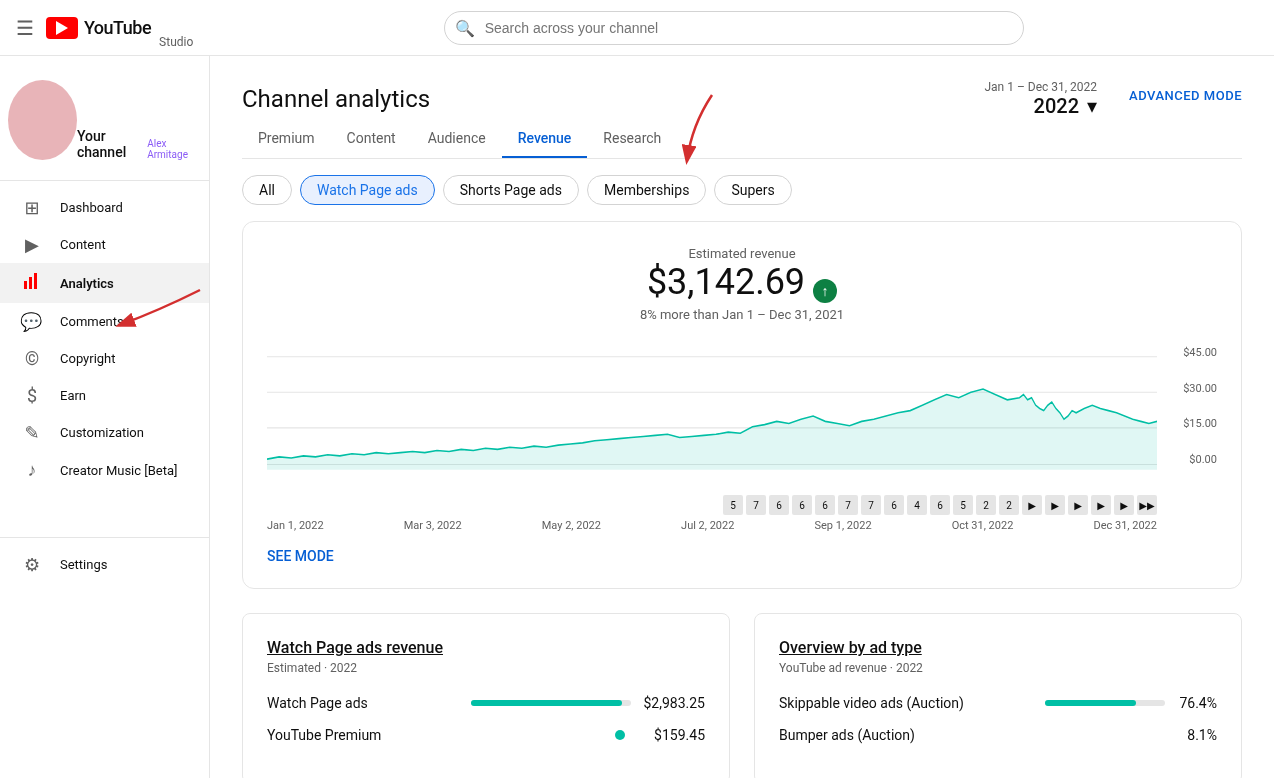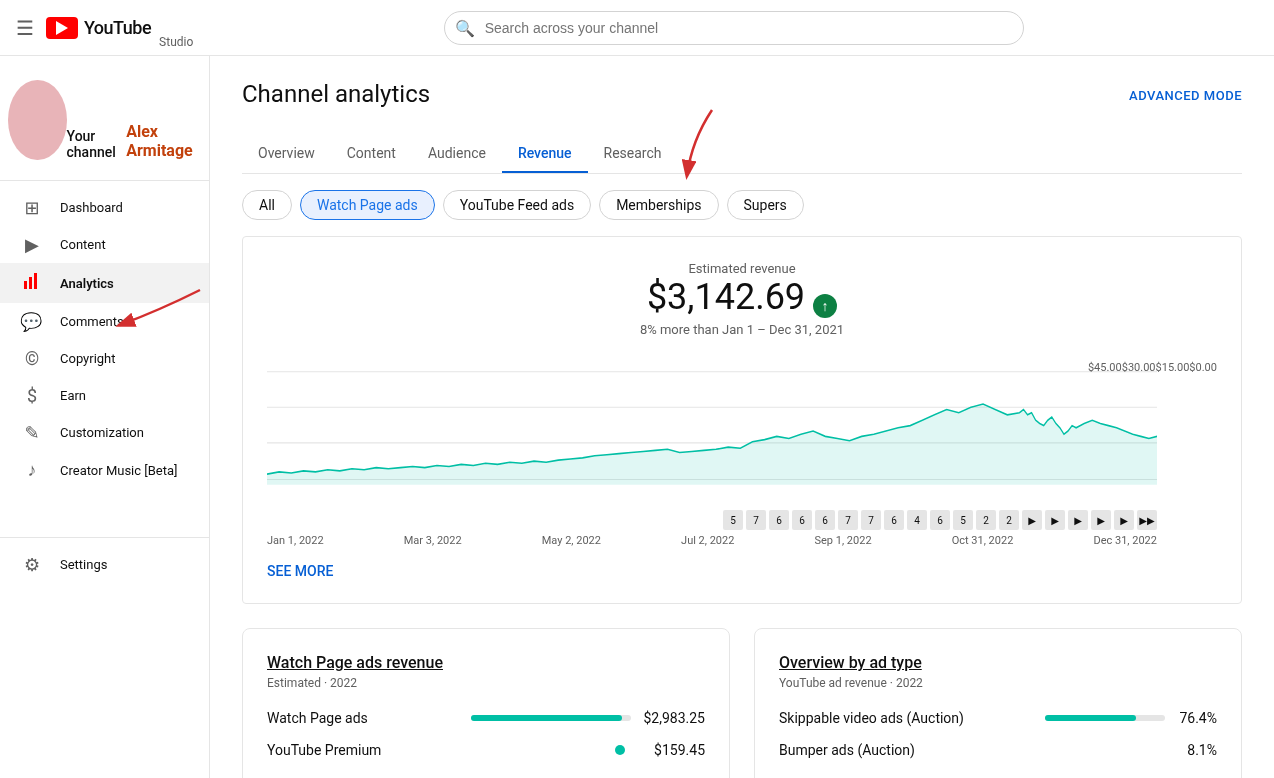--- a/index.html
+++ b/index.html
@@ -20,49 +20,49 @@
     .search-icon-el { position: absolute; left: 12px; top: 50%; transform: translateY(-50%); color: #606060; font-size: 16px; }
 
     
     .layout { display: flex; flex: 1; overflow: hidden; }
 
     
     .sidebar { width: 210px; flex-shrink: 0; border-right: 1px solid #e5e5e5; overflow-y: auto; padding: 8px 0; }
     .channel-info { display: flex; flex-direction: row; align-items: flex-end; padding: 16px 8px 12px; }
     .avatar { width: 80px; height: 80px; border-radius: 50%; background: #e8b4b8; }
     .channel-name { font-size: 14px; font-weight: 500; margin-top: 8px; }
-    .channel-sub { font-size: 16px; color: #c2410c; font-weight: bold; }
+    .channel-sub { font-size: 10px; color: #8b5cf6; }
     .sidebar-divider { height: 1px; background: #e5e5e5; margin: 8px 0; }
     .sidebar-item { display: flex; align-items: center; gap: 16px; padding: 8px 20px; cursor: pointer; border-radius: 0; font-size: 14px; color: #0f0f0f; }
     .sidebar-item.active { background: #f2f2f2; font-weight: 600; }
     .sidebar-item.active .sidebar-icon { color: #ff0000; }
     .sidebar-icon { font-size: 18px; color: #606060; width: 24px; text-align: center; }
     .sidebar-label { font-size: 13px; }
 
     
     .main { flex: 1; overflow-y: auto; padding: 24px 32px; }
-    .page-header { display: flex; align-items: flex-start; justify-content: space-between; margin-bottom: 25px; }
+    .page-header { display: flex; align-items: center; justify-content: space-between; margin-bottom: 0; }
     .page-title { font-size: 24px; font-weight: 400; }
     .advanced-mode { color: #065fd4; font-size: 13px; font-weight: 500; cursor: pointer; letter-spacing: 0.5px; }
     .date-range { font-size: 12px; color: #606060; }
     .date-year { font-size: 20px; font-weight: 500; }
 
     
     .tabs { display: flex; border-bottom: 1px solid #e5e5e5; margin-bottom: 16px; }
     .tab { padding: 12px 16px; cursor: pointer; font-size: 14px; color: #606060; position: relative; }
     .tab.active { color: #065fd4; font-weight: 500; }
     .tab.active::after { content: ''; position: absolute; bottom: 0; left: 0; right: 0; height: 2px; background: #065fd4; }
 
     
     .filter-pills { display: flex; gap: 8px; margin-bottom: 16px; flex-wrap: wrap; }
     .pill { padding: 6px 16px; border-radius: 16px; border: 1px solid #d3d3d3; cursor: pointer; font-size: 14px; color: #0f0f0f; background: #fff; }
     .pill.active { background: #e8f0fe; border-color: #1a73e8; color: #1a73e8; }
 
     
-    .chart-card { border: 1px solid #e5e5e5; border-radius: 4px; padding: 24px; margin-bottom: 24px; }
+    .chart-card { border: 1px solid #e5e5e5; border-radius: 12px; padding: 24px; margin-bottom: 24px; }
     .revenue-header { text-align: center; margin-bottom: 24px; }
     .revenue-label { font-size: 13px; color: #606060; }
     .revenue-amount { font-size: 36px; font-weight: 400; display: flex; align-items: flex-end; justify-content: center; gap: 8px; }
     .revenue-up { color: #0d8043; font-size: 20px; }
     .revenue-compare { font-size: 13px; color: #606060; margin-top: 4px; }
     .chart-svg { width: 100%; height: 140px; }
     .chart-labels { display: flex; justify-content: space-between; font-size: 11px; color: #606060; margin-top: 4px; padding: 0 0; }
     .page-num { width: 20px; height: 20px; background: #e5e5e5; border-radius: 2px; display: flex; align-items: center; justify-content: center; font-size: 10px; cursor: pointer; }
     .page-num.nav { background: #e5e5e5; }
     .see-more { color: #065fd4; font-size: 14px; font-weight: 500; cursor: pointer; margin-top: 16px; display: inline-block; }
@@ -156,47 +156,54 @@
       <span class="sidebar-icon">⚙</span>
       <span class="sidebar-label">Settings</span>
     </div>
   </div>
 
   <div class="main">
 
     <div class="page-header">
       <h1 class="page-title">Channel analytics</h1>
       <div style="display:flex;align-items:flex-start;gap:32px;">
+        <div style="display:flex;flex-direction:column;align-items:flex-end;">
+          <span class="date-range">Jan 1 – Dec 31, 2022</span>
+          <div style="display:flex;align-items:center;">
+            <span class="date-year">2022</span>
+            <span style="font-size:20px;margin-left:8px;">▾</span>
+          </div>
+        </div>
         <span class="advanced-mode" style="margin-top:8px;">ADVANCED MODE</span>
       </div>
     </div>
 
     <div class="tabs">
-      <div class="tab">Overview</div>
+      <div class="tab">Premium</div>
       <div class="tab">Content</div>
       <div class="tab">Audience</div>
       <div class="tab active" style="position:relative;">Revenue</div>
       <div class="tab">Research</div>
     </div>
 
     <div style="position:relative;height:0;overflow:visible;">
       <svg style="position:absolute;top:-90px;left:390px;pointer-events:none;" width="120" height="90" viewBox="0 0 120 90">
         <defs>
           <marker id="arrowhead" markerWidth="8" markerHeight="6" refX="6" refY="3" orient="auto">
             <polygon points="0 0, 8 3, 0 6" fill="#d32f2f"></polygon>
           </marker>
         </defs>
         <path d="M 80 10 Q 60 40 55 75" stroke="#d32f2f" stroke-width="2.5" fill="none" marker-end="url(#arrowhead)"></path>
       </svg>
     </div>
 
     <div class="filter-pills">
       <div class="pill">All</div>
       <div class="pill active">Watch Page ads</div>
-      <div class="pill">YouTube Feed ads</div>
+      <div class="pill">Shorts Page ads</div>
       <div class="pill">Memberships</div>
       <div class="pill">Supers</div>
     </div>
 
     <div class="chart-card">
       <div class="revenue-header">
         <div class="revenue-label">Estimated revenue</div>
         <div class="revenue-amount">
           <span>$3,142.69</span>
           <span class="revenue-up" style="background:#0d8043;color:white;border-radius:50%;width:24px;height:24px;display:flex;align-items:center;justify-content:center;font-size:14px;">↑</span>
@@ -215,21 +222,21 @@
 
           <polyline points="
             0,105 15,103 30,104 45,102 60,103 75,101 90,102 105,100 120,101 135,99 150,100 165,99 180,98 195,99 210,97 225,98 240,96 255,97 270,95 285,96 300,94 315,95 330,93 345,94 360,92 375,91 390,90 405,88 420,87 435,86 450,85 465,84 480,83 495,82 510,85 525,84 540,83 555,82 570,80 585,81 600,75 615,73 630,70 645,72 660,68 675,65 690,70 705,72 720,74 735,70 750,68 765,65 780,62 795,60 810,55 825,50 840,45 855,48 870,43 885,40 900,45 915,50 930,48 935,45 940,50 945,48 950,55 955,58 960,60 965,55 970,52 975,58 980,62 985,68 990,65 995,60 1000,62 1010,58 1020,55 1030,58 1040,60 1050,62 1060,65 1070,68 1080,70 1090,72 1100,70
           " fill="none" stroke="#00bfa5" stroke-width="1.5"></polyline>
 
           <polygon points="
             0,105 15,103 30,104 45,102 60,103 75,101 90,102 105,100 120,101 135,99 150,100 165,99 180,98 195,99 210,97 225,98 240,96 255,97 270,95 285,96 300,94 315,95 330,93 345,94 360,92 375,91 390,90 405,88 420,87 435,86 450,85 465,84 480,83 495,82 510,85 525,84 540,83 555,82 570,80 585,81 600,75 615,73 630,70 645,72 660,68 675,65 690,70 705,72 720,74 735,70 750,68 765,65 780,62 795,60 810,55 825,50 840,45 855,48 870,43 885,40 900,45 915,50 930,48 935,45 940,50 945,48 950,55 955,58 960,60 965,55 970,52 975,58 980,62 985,68 990,65 995,60 1000,62 1010,58 1020,55 1030,58 1040,60 1050,62 1060,65 1070,68 1080,70 1090,72 1100,70 1100,115 0,115
           " fill="rgba(0,191,165,0.12)"></polygon>
         </svg>
         
-        <div style="position:absolute;right:0;top:0;display:flex;flex-direction:row;justify-content:space-between;height:120px;text-align:right;">
+        <div style="position:absolute;right:0;top:0;display:flex;flex-direction:column;justify-content:space-between;height:120px;text-align:right;">
           <span style="font-size:11px;color:#606060;">$45.00</span>
           <span style="font-size:11px;color:#606060;">$30.00</span>
           <span style="font-size:11px;color:#606060;">$15.00</span>
           <span style="font-size:11px;color:#606060;">$0.00</span>
         </div>
       </div>
 
       
       <div style="display:flex;justify-content:flex-end;gap:3px;align-items:center;margin:6px 60px 0 0;">
         <div class="page-num">5</div>
@@ -257,21 +264,21 @@
       <div class="chart-labels" style="padding-right:60px;margin-top:4px;">
         <span>Jan 1, 2022</span>
         <span>Mar 3, 2022</span>
         <span>May 2, 2022</span>
         <span>Jul 2, 2022</span>
         <span>Sep 1, 2022</span>
         <span>Oct 31, 2022</span>
         <span>Dec 31, 2022</span>
       </div>
 
-      <a class="see-more">SEE MORE</a>
+      <a class="see-more">SEE MODE</a>
     </div>
 
     <div class="bottom-cards">
 
       <div class="bottom-card">
         <div class="card-title">Watch Page ads revenue</div>
         <div class="card-sub">Estimated · 2022</div>
 
         <div class="revenue-row">
           <span class="rev-label">Watch Page ads</span>

